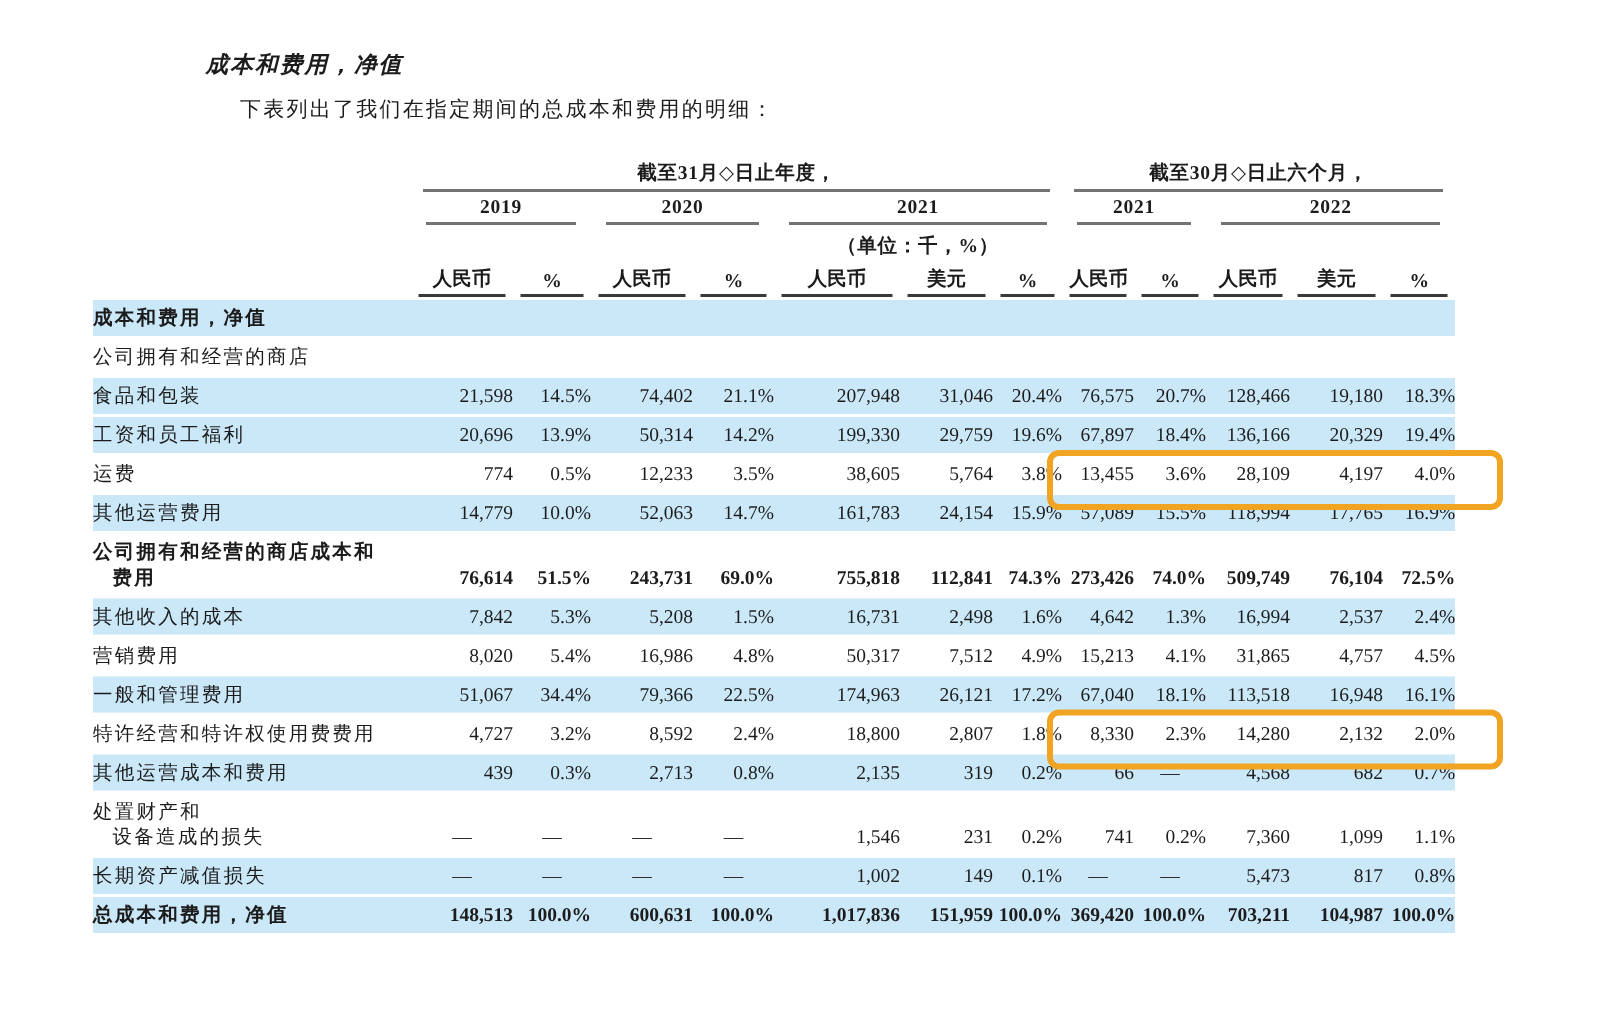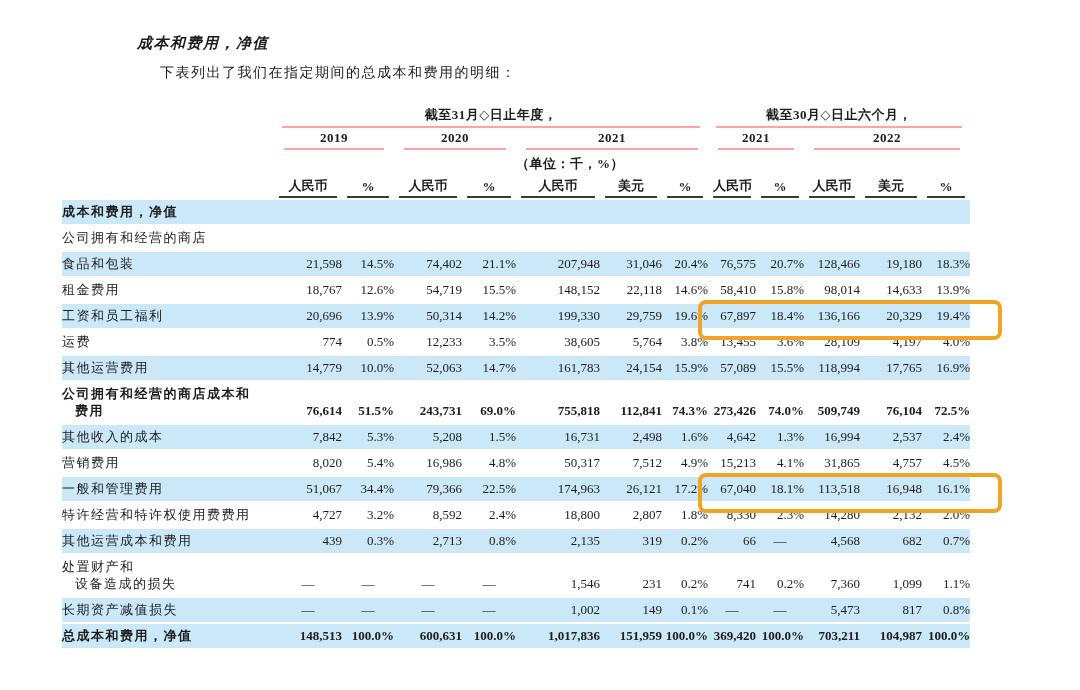--- a/index.html
+++ b/index.html
@@ -6,24 +6,24 @@
   body{
     width:1080px;height:690px;background:#ffffff;position:relative;overflow:hidden;
     font-family:"Liberation Serif","DejaVu Serif",serif;color:#1c1c1c;
   }
   .title{position:absolute;left:137px;top:34px;font-size:15px;font-weight:bold;font-style:italic;letter-spacing:1.5px;}
   .intro{position:absolute;left:160px;top:64px;font-size:14px;letter-spacing:1.5px;}
   .twrap{position:absolute;left:62px;top:104px;width:1000px;}
   table{border-collapse:separate;border-spacing:0 2px;table-layout:fixed;width:908px;font-size:13px;}
   th,td{padding:0;font-weight:normal;}
   thead td,thead th{vertical-align:bottom;}
-  .grp{border-bottom:2px solid #fca5a5;padding-bottom:2px;margin:0 8px;text-align:center;font-weight:bold;white-space:nowrap;letter-spacing:0.5px;}
+  .grp{border-bottom:2px solid #737373;padding-bottom:2px;margin:0 8px;text-align:center;font-weight:bold;white-space:nowrap;letter-spacing:0.5px;}
   .yr .grp{margin:0 10px;}
   .colh{border-bottom:2px solid #3a3a3a;padding-bottom:1px;margin:0 5px;font-weight:bold;white-space:nowrap;}
-  .unit{text-align:left;font-weight:bold;white-space:nowrap;padding:3px 0 2px;letter-spacing:0.5px;}
+  .unit{text-align:center;font-weight:bold;white-space:nowrap;padding:3px 0 2px;letter-spacing:0.5px;}
   tbody td{vertical-align:bottom;padding:3px 0 4px;line-height:17px;}
   td.lbl{text-align:left;letter-spacing:1.5px;white-space:nowrap;}
   td.num{text-align:right;white-space:nowrap;}
   td.dash{text-align:center;}
   tr.stripe td{background:var(--stripe,#CAE8F8);}
   tr.boldrow td{font-weight:bold;}
   .line2{padding-left:13px;}
   .hl-box{position:absolute;border:4px solid var(--hl,#F0A422);border-radius:8px;pointer-events:none;background:transparent;}
 </style>
 </head>
@@ -168,37 +168,20 @@
           <td class="num">21.1%</td>
           <td class="num">207,948</td>
           <td class="num">31,046</td>
           <td class="num">20.4%</td>
           <td class="num">76,575</td>
           <td class="num">20.7%</td>
           <td class="num">128,466</td>
           <td class="num">19,180</td>
           <td class="num">18.3%</td>
         </tr>
-        <tr>
-          <td class="lbl">
-            <div class="line1">租金费用</div>
-          </td>
-          <td class="num">18,767</td>
-          <td class="num">12.6%</td>
-          <td class="num">54,719</td>
-          <td class="num">15.5%</td>
-          <td class="num">148,152</td>
-          <td class="num">22,118</td>
-          <td class="num">14.6%</td>
-          <td class="num">58,410</td>
-          <td class="num">15.8%</td>
-          <td class="num">98,014</td>
-          <td class="num">14,633</td>
-          <td class="num">13.9%</td>
-        </tr>
         <tr class="stripe">
           <td class="lbl">
             <div class="line1">工资和员工福利</div>
           </td>
           <td class="num">20,696</td>
           <td class="num">13.9%</td>
           <td class="num">50,314</td>
           <td class="num">14.2%</td>
           <td class="num">199,330</td>
           <td class="num">29,759</td>

